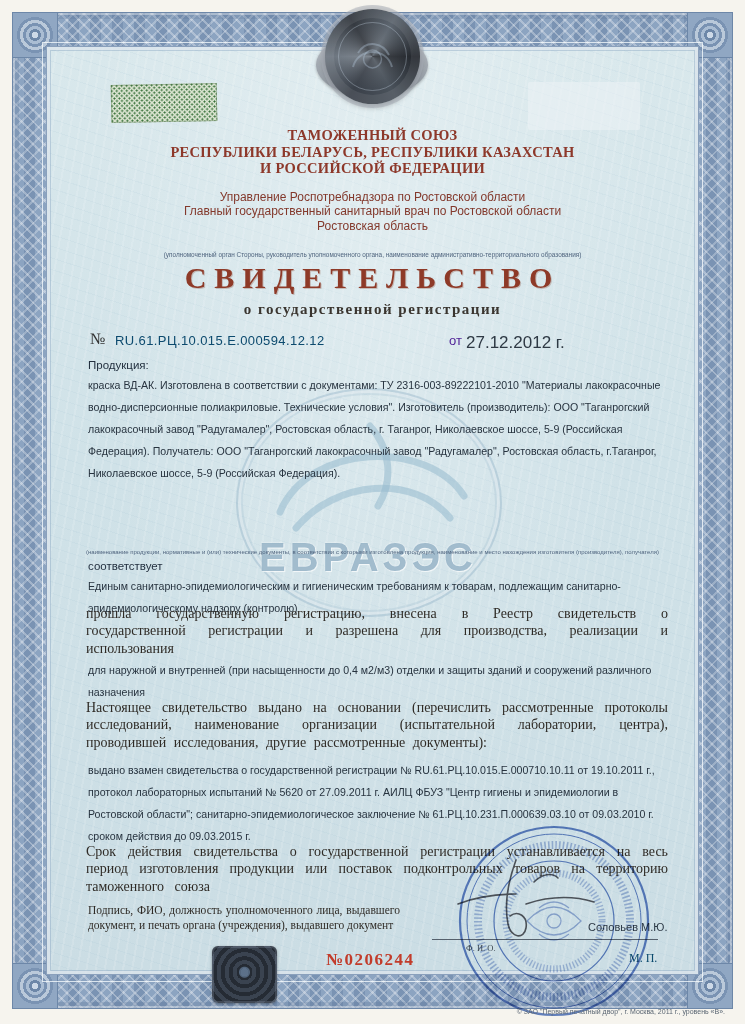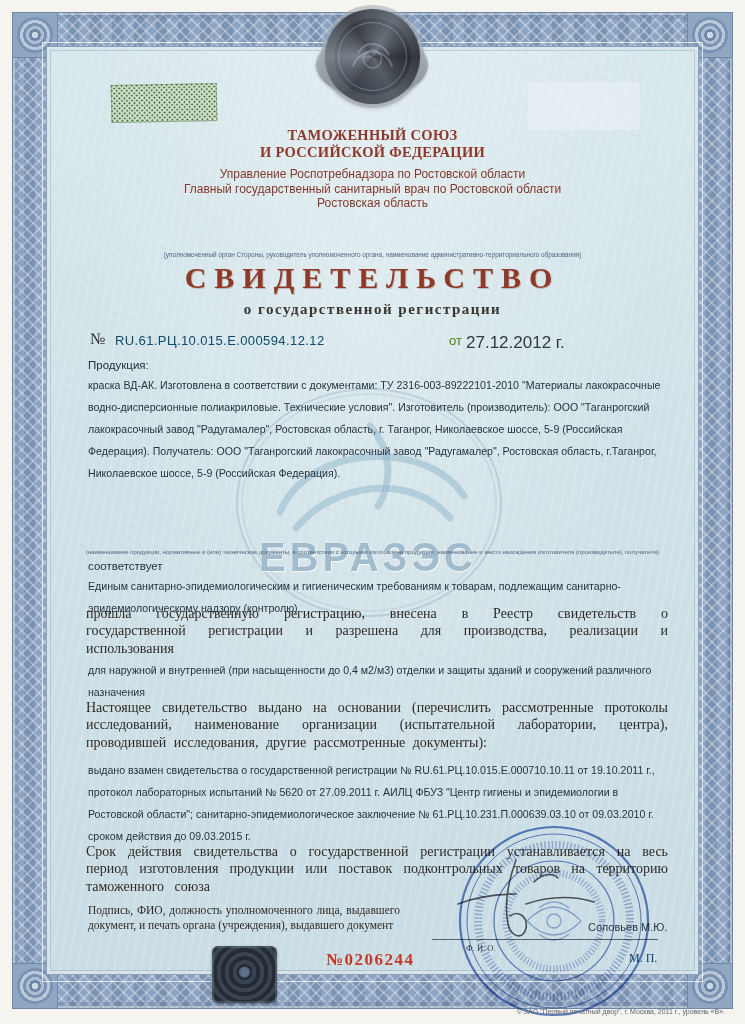--- a/index.html
+++ b/index.html
@@ -61,35 +61,35 @@
     background-color: rgba(223,230,203,.75);
     background-image:
       radial-gradient(circle, #2f6b33 .9px, rgba(0,0,0,0) 1.15px),
       radial-gradient(circle, #2f6b33 .9px, rgba(0,0,0,0) 1.15px);
     background-size:5px 5px; background-position:0 0, 2.5px 2.5px;
     border:1px solid rgba(55,95,50,.35);
   }
   
   .header-block { position:absolute; top:127px; left:0; width:100%; text-align:center; z-index:3; }
   .union-line { font-weight:bold; font-size:14.5px; line-height:16.5px; color:#8d382a; letter-spacing:.3px; }
-  .auth-block { margin-top:7px; }
+  .auth-block { margin-top:13px; }
   .auth-line { font-family:"Liberation Sans",sans-serif; font-size:12px; line-height:14.5px; color:#83392c; }
   .caption-tiny { font-family:"Liberation Sans",sans-serif; color:#50657f; text-align:center; }
   .caption-1 { position:absolute; top:251px; left:60px; right:60px; font-size:6.4px; z-index:3; }
   .title-main { position:absolute; top:261px; left:0; width:100%; text-align:center; z-index:3;
     font-weight:bold; font-size:30px; letter-spacing:8px; color:#8e3a28;
     text-shadow:1px 1px 0 rgba(140,80,60,.3); }
   .title-sub { position:absolute; top:301px; left:0; width:100%; text-align:center; z-index:3;
     font-weight:bold; font-size:15px; letter-spacing:1.5px; color:#3a352f; }
   
   .no-sign { position:absolute; left:90px; top:330px; font-size:16px; color:#333; z-index:3; }
   .cert-number { position:absolute; left:115px; top:333px; font-family:"Liberation Sans",sans-serif;
     font-size:13px; letter-spacing:.4px; color:#0c4a6e; z-index:3; }
   .ot-label { position:absolute; left:449px; top:333px; font-family:"Liberation Sans",sans-serif;
-    font-size:13px; color:#4d7c0f; z-index:3; }
+    font-size:13px; color:#4c1d95; z-index:3; }
   .cert-date { position:absolute; left:466px; top:333px; font-family:"Liberation Sans",sans-serif;
     font-size:17px; color:#2e3944; z-index:3; }
   
   .sans-small { font-family:"Liberation Sans",sans-serif; font-size:10.6px; line-height:22px; color:#27333f; }
   .sans-label { font-family:"Liberation Sans",sans-serif; font-size:11.5px; color:#243140; }
   .serif-par { font-size:14px; line-height:17.4px; color:#2f2b26; text-align:justify; }
   .product-label { position:absolute; left:88px; top:359px; z-index:3; }
   .product-text { position:absolute; left:88px; top:374px; width:578px; z-index:3; }
   .caption-2 { position:absolute; top:549px; left:0; width:100%; font-size:6px; white-space:nowrap; z-index:3; }
   .compliance-label { position:absolute; left:88px; top:560px; z-index:3; }
@@ -157,20 +157,21 @@
         <path d="M33,44 C42,30 58,34 64,46"></path>
         <circle cx="47.5" cy="50" r="9" stroke-width="1.4"></circle>
       </g>
     </svg>
   </div>
 
   <div class="green-stamp"></div>
 
   <div class="header-block">
     <div class="union-line">ТАМОЖЕННЫЙ СОЮЗ</div>
+    <div class="union-line">РЕСПУБЛИКИ БЕЛАРУСЬ, РЕСПУБЛИКИ КАЗАХСТАН</div>
     <div class="union-line">И РОССИЙСКОЙ ФЕДЕРАЦИИ</div>
     <div class="auth-block">
       <div class="auth-line">Управление Роспотребнадзора по Ростовской области</div>
       <div class="auth-line">Главный государственный санитарный врач по Ростовской области</div>
       <div class="auth-line">Ростовская область</div>
     </div>
   </div>
 
   <div class="caption-tiny caption-1">(уполномоченный орган Стороны, руководитель уполномоченного органа, наименование административно-территориального образования)</div>
 

